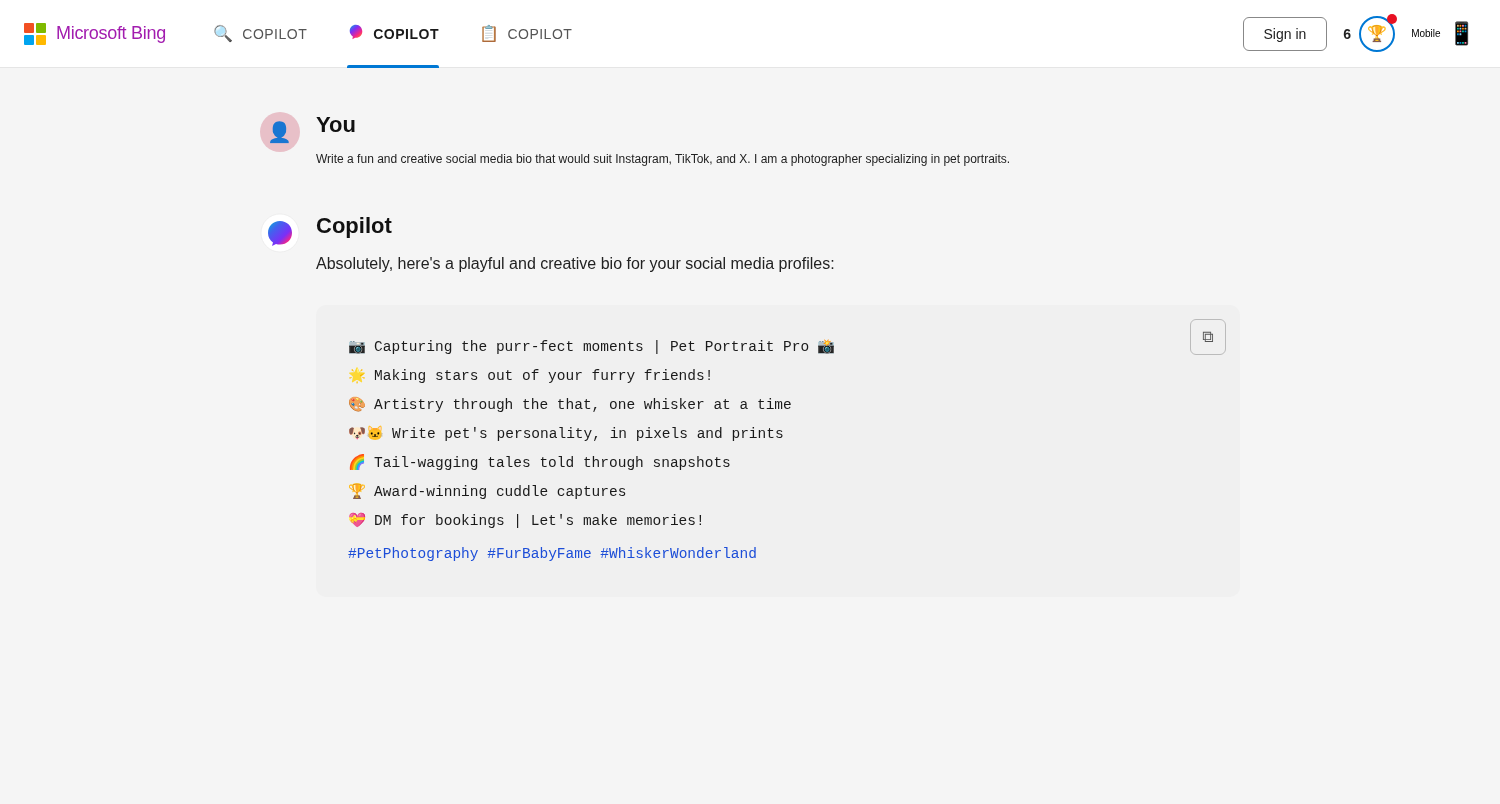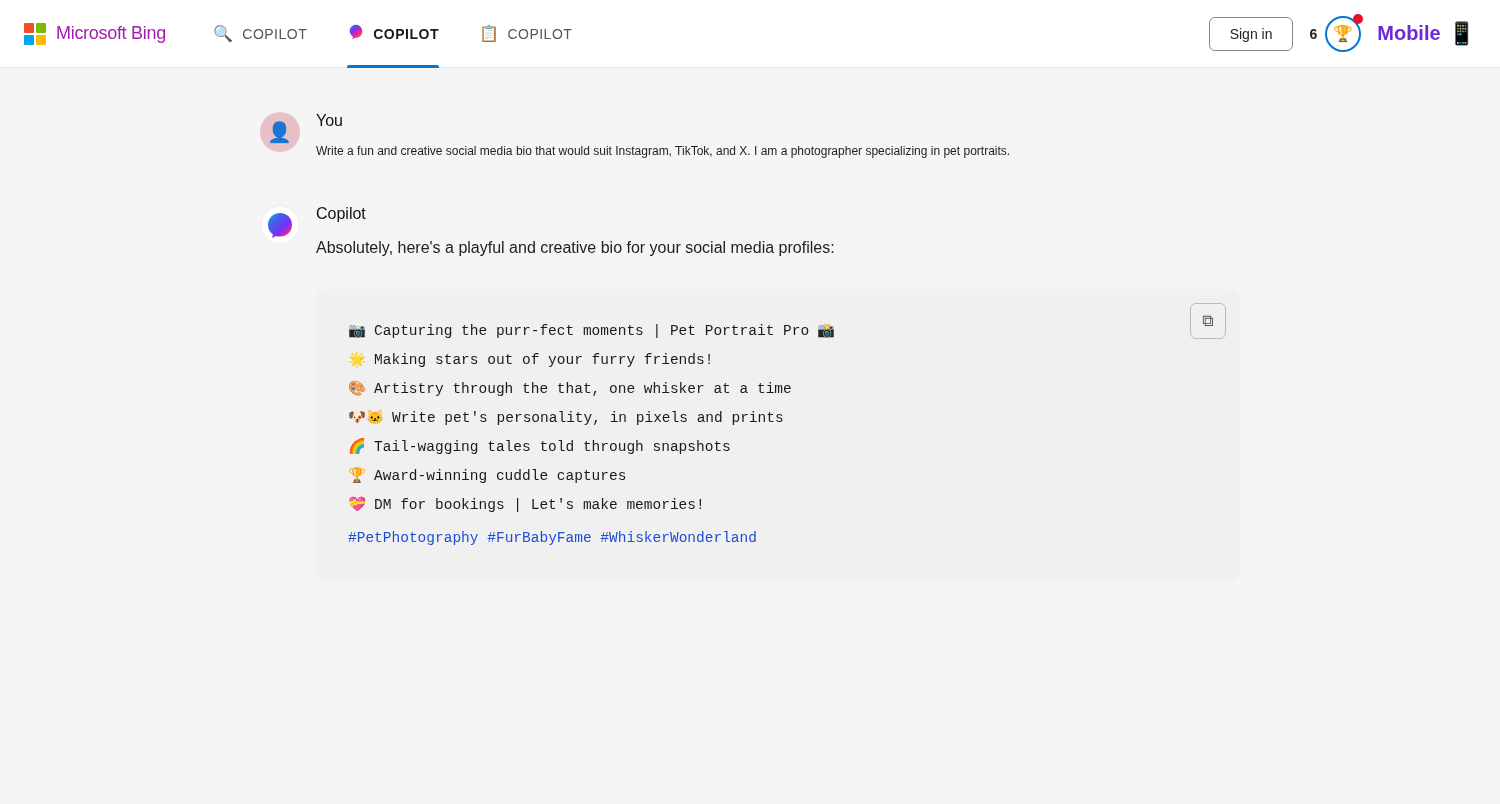--- a/index.html
+++ b/index.html
@@ -136,23 +136,23 @@
     .rewards-wrapper {
       position: relative;
     }
     .mobile-section {
       display: flex;
       align-items: center;
       gap: 8px;
       cursor: pointer;
     }
     .mobile-label {
-      font-size: 20px;
-      font-weight: 700;
-      color: #6d28d9;
+      font-size: 10px;
+      font-weight: 400;
+      color: #000000;
     }
     .mobile-icon {
       font-size: 22px;
       color: #444;
     }
 
     
     .main-content {
       max-width: 1100px;
       margin: 0 auto;
@@ -185,22 +185,22 @@
     }
     .copilot-swirl {
       width: 40px;
       height: 40px;
     }
     .message-content {
       flex: 1;
       padding-top: 4px;
     }
     .message-sender {
-      font-size: 16px;
-      font-weight: 400;
+      font-size: 22px;
+      font-weight: 700;
       margin-bottom: 12px;
       color: #111;
     }
     .message-text {
       font-size: 12px;
       line-height: 1.6;
       color: #222;
     }
     .copilot-intro {
       font-size: 16px;

